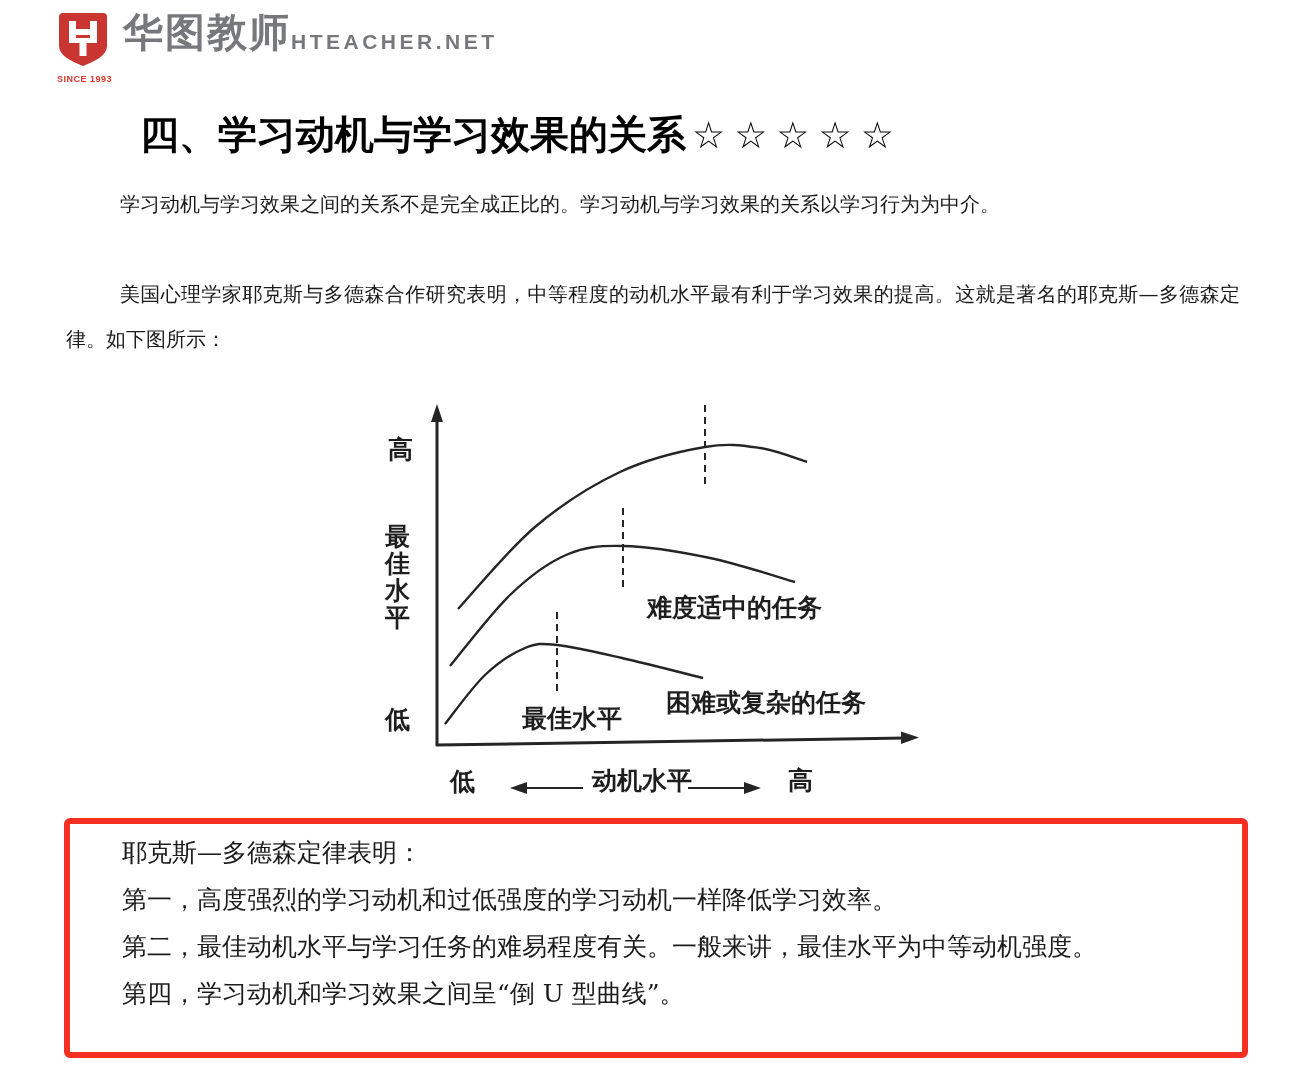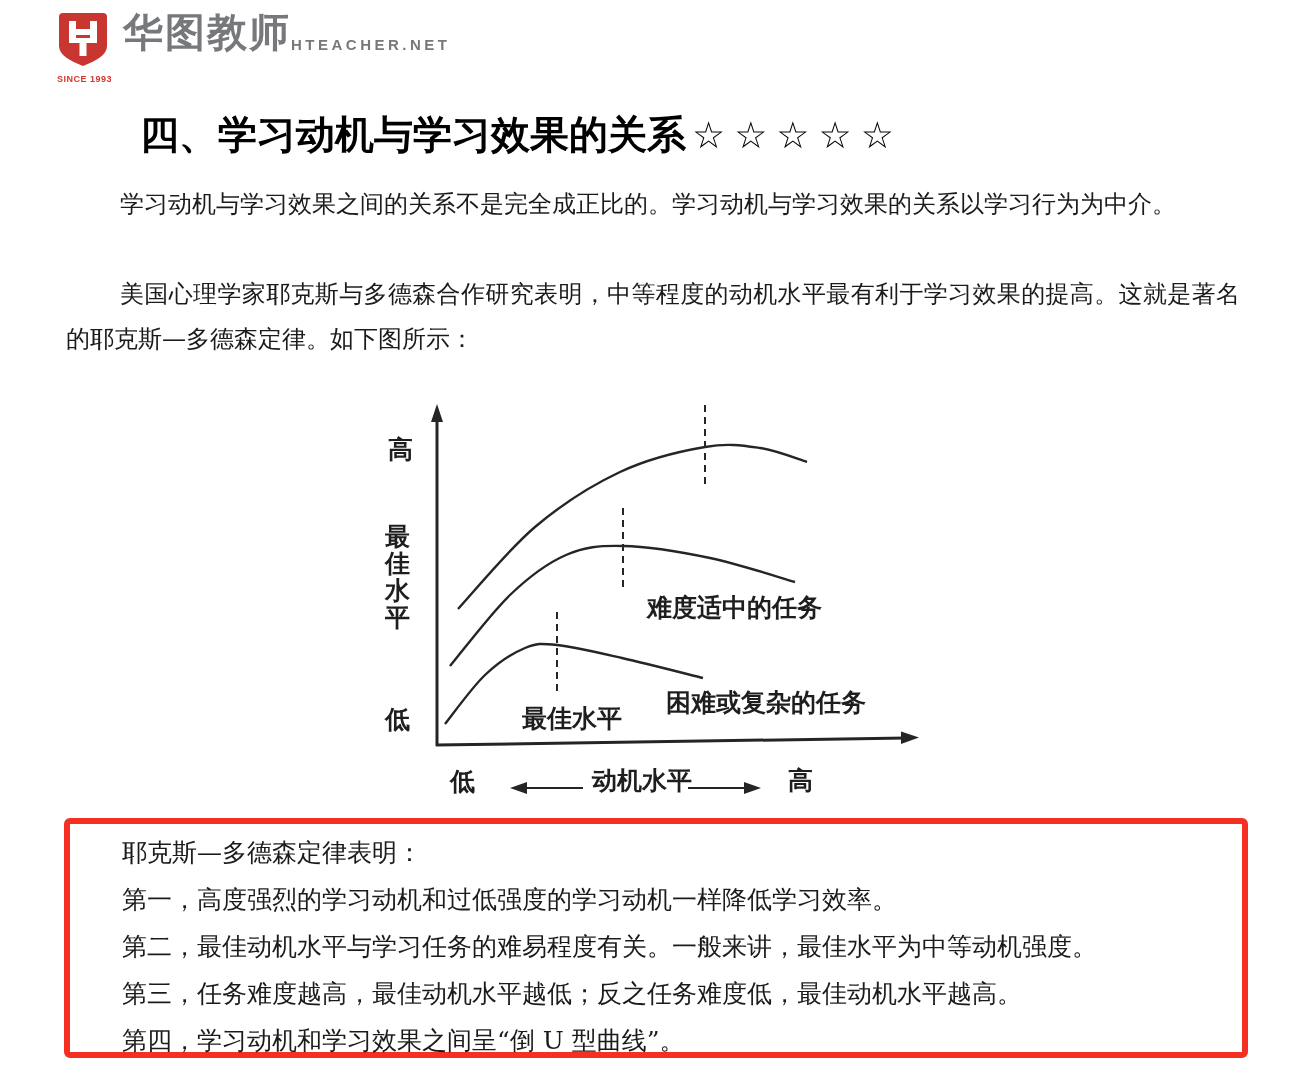--- a/index.html
+++ b/index.html
@@ -11,28 +11,28 @@
     color:#1b1b1b;
     overflow:hidden;
   }
 
   
   .logo{position:absolute;left:57px;top:12px;display:flex;align-items:flex-start;gap:14px;}
   .logo-mark{width:52px;text-align:center;}
   .logo-since{font-family:"Liberation Sans",sans-serif;font-size:9px;font-weight:bold;color:#d6362c;letter-spacing:.5px;margin-top:2px;white-space:nowrap;}
   .logo-text{display:flex;flex-direction:row;line-height:1;}
   .logo-cn{font-size:40px;font-weight:bold;color:#77787b;letter-spacing:2px;font-family:"DejaVu Sans","Liberation Sans",sans-serif;}
-  .logo-en{font-family:"Liberation Sans",sans-serif;font-size:15px;font-weight:bold;color:#77787b;letter-spacing:3.5px;margin-top:3px;align-self:flex-end;}
+  .logo-en{font-family:"Liberation Sans",sans-serif;font-size:21px;font-weight:bold;color:#77787b;letter-spacing:3.5px;margin-top:3px;align-self:flex-end;}
 
   
   .heading{position:absolute;left:140px;top:82px;font-size:39px;font-weight:bold;color:#000;white-space:nowrap;}
   .heading .stars{font-weight:normal;letter-spacing:9px;margin-left:6px;font-size:37px;}
 
   
-  .para{position:absolute;left:66px;width:1174px;margin:0;font-size:24px;line-height:45px;text-align:justify;text-indent:54px;}
+  .para{position:absolute;left:66px;width:1174px;margin:0;font-size:20px;line-height:45px;text-align:justify;text-indent:54px;}
   .para-1{top:182px;}
   .para-2{top:272px;}
 
   
   .chart{position:absolute;left:370px;top:395px;width:560px;height:420px;}
   .chart svg{position:absolute;left:0;top:0;width:560px;height:420px;}
   .axis,.curve,.arrowline{stroke:#252525;fill:none;}
   .axis{stroke-width:3;}
   .curve{stroke-width:2.4;}
   .arrowline{stroke-width:1.8;}
@@ -110,17 +110,16 @@
 
     <span class="clabel" style="left:277px;top:196px;">难度适中的任务</span>
     <span class="clabel" style="left:296px;top:291px;">困难或复杂的任务</span>
     <span class="clabel" style="left:152px;top:307px;">最佳水平</span>
   </div>
 
   <div class="redbox">
     <p>耶克斯—多德森定律表明：</p>
     <p>第一，高度强烈的学习动机和过低强度的学习动机一样降低学习效率。</p>
     <p>第二，最佳动机水平与学习任务的难易程度有关。一般来讲，最佳水平为中等动机强度。</p>
-    <p>第三，任务难度越高，最佳动机水平越低；反之任务难度低，最佳动机水平越高。</p>
     <p>第四，学习动机和学习效果之间呈“倒 U 型曲线”。</p>
   </div>
 
 </div>
 
 </body></html>

